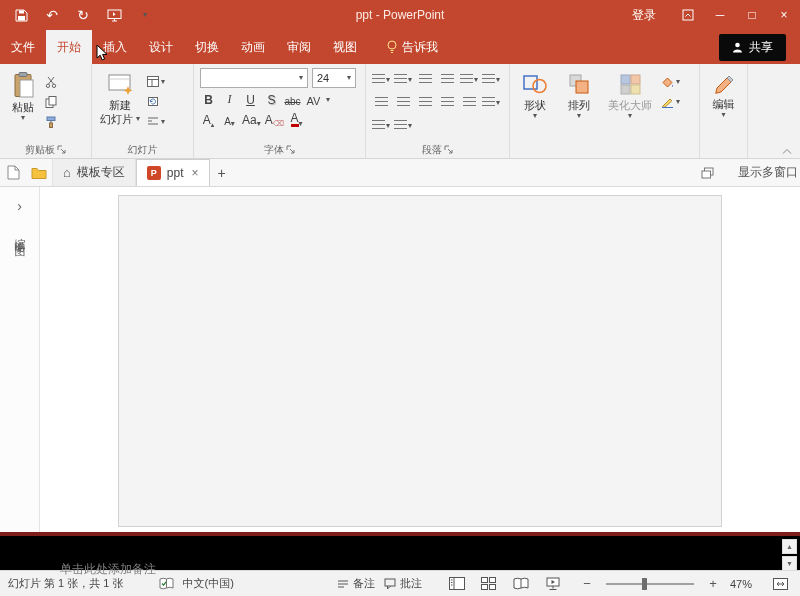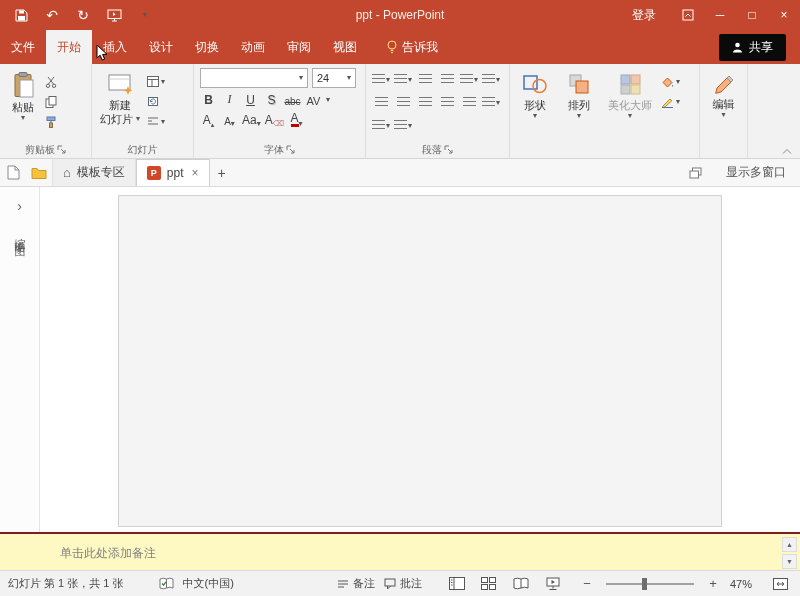--- a/index.html
+++ b/index.html
@@ -49,32 +49,32 @@
 
 
 .doctabs{height:28px;background:#F7F7F7;border-bottom:1px solid #DADADA;display:flex;align-items:stretch;font-size:12px;color:#444;flex:0 0 auto}
 .dicon{width:26px;display:flex;align-items:center;justify-content:center}
 .dtab{display:flex;align-items:center;gap:6px;padding:0 10px;border-right:1px solid #E2E2E2}
 .dtab.home-tab{background:#EFEFEF;border-left:1px solid #E2E2E2}
 .dtab.active{background:#FFFFFF;border:1px solid #CFCFCF;border-bottom:none}
 .pptico{width:14px;height:14px;background:#D04727;color:#fff;font-size:9px;font-weight:bold;display:flex;align-items:center;justify-content:center;border-radius:2px}
 .tabclose{font-size:12px;color:#777;margin-left:2px}
 .plus{width:24px;display:flex;align-items:center;justify-content:center;font-size:14px;color:#555}
-.multiwin{margin-left:auto;display:flex;align-items:center;gap:24px;padding-right:14px;color:#555}
+.multiwin{margin-left:auto;display:flex;align-items:center;gap:24px;padding-right:2px;color:#555}
 
 
 .workspace{flex:1;display:flex;background:#FFFFFF;min-height:0}
 .thumbstrip{width:40px;flex:0 0 auto;border-right:1px solid #E4E4E4;display:flex;flex-direction:column;align-items:center;padding-top:12px;gap:16px;background:#FCFCFC}
 .chev{color:#666;font-size:14px;line-height:1}
 .vlabel{writing-mode:vertical-rl;font-size:11px;color:#555;letter-spacing:4px}
 .canvas{flex:1;position:relative}
 .slide{position:absolute;left:50%;top:8px;transform:translateX(-50%);width:604px;height:332px;background:#F4F4F4;border:1px solid #D2D2D2}
 
 
-.notes{height:38px;flex:0 0 auto;border-top:2px solid #7f1d1d;background:#fef9c3;position:relative;padding:11px 0 0 60px;font-size:12px;color:#808080}
+.notes{height:38px;flex:0 0 auto;border-top:4px solid #7f1d1d;background:#000000;position:relative;padding:25px 0 0 60px;font-size:12px;color:#808080}
 .scrollbtns{position:absolute;right:3px;top:3px;display:flex;flex-direction:column;gap:2px}
 .scb{width:15px;height:15px;background:#F2F2F2;border:1px solid #DCDCDC;display:flex;align-items:center;justify-content:center;font-size:7px;color:#666}
 
 
 .statusbar{height:26px;flex:0 0 auto;background:#F2F2F2;border-top:1px solid #DADADA;display:flex;align-items:center;font-size:11px;color:#444;padding:0 8px;gap:9px}
 .sitem{display:flex;align-items:center;gap:4px}
 .vico{width:23px;height:20px;display:flex;align-items:center;justify-content:center}
 .zbtn{width:16px;height:18px;display:flex;align-items:center;justify-content:center;font-size:13px;color:#555}
 .zslider{width:88px;height:2px;background:#A0A0A0;position:relative;margin:0 2px}
 .zthumb{position:absolute;left:36px;top:-5px;width:5px;height:12px;background:#6E6E6E}

